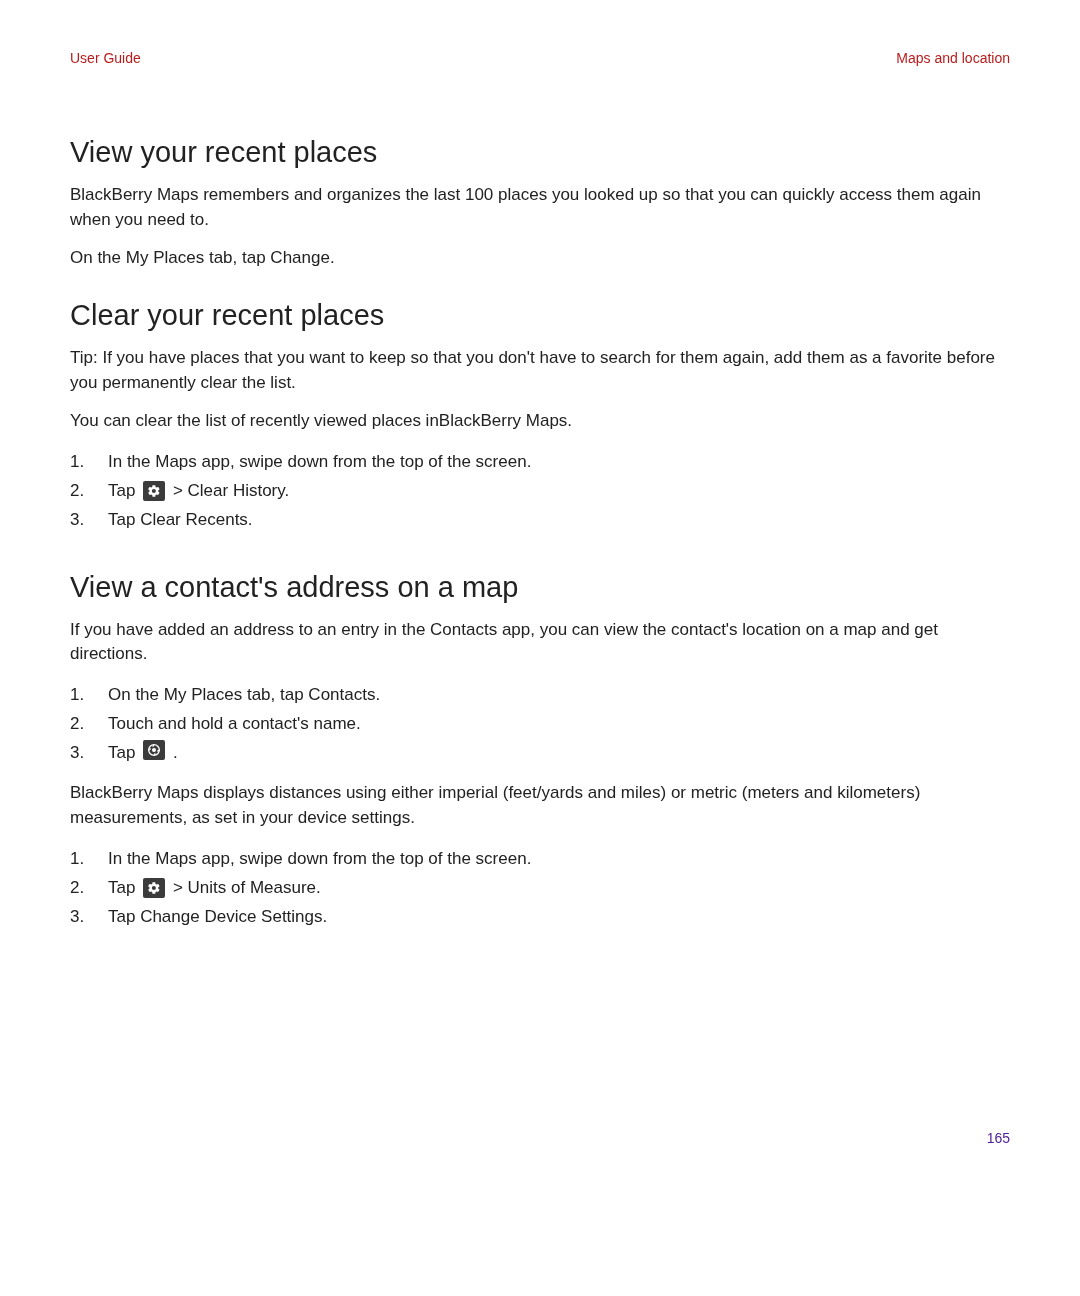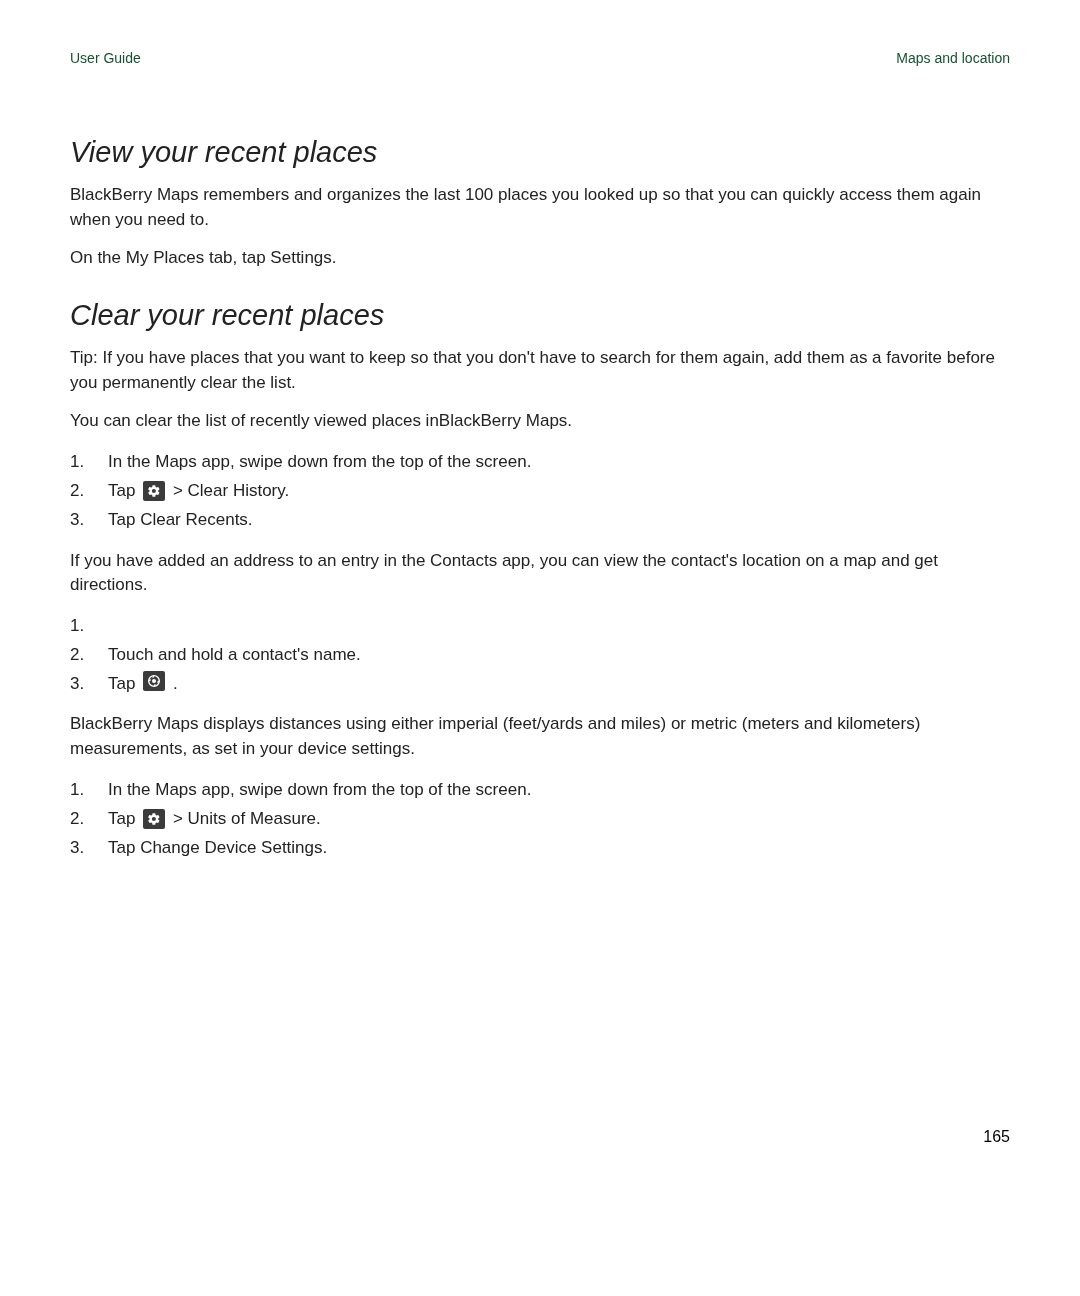--- a/index.html
+++ b/index.html
@@ -15,29 +15,28 @@
     position: relative;
     box-sizing: border-box;
     width: 1080px;
     height: 1296px;
     padding: 50px 70px 0 70px;
   }
   .header-row {
     display: flex;
     justify-content: space-between;
     font-size: 14px;
-    color: #14532d;
+    color: #b91c1c;
     margin-bottom: 70px;
   }
   h2.section {
     font-weight: 400;
     font-size: 29px;
     margin: 28px 0 14px 0;
     letter-spacing: 0px;
-    font-style: italic;
   }
   h1.major {
     font-weight: 400;
     font-size: 40px;
     margin: 46px 0 32px 0;
   }
   p.body {
     font-size: 17px;
     line-height: 1.45;
     margin: 8px 0 14px 0;
@@ -82,38 +81,38 @@
     width: 22px;
     height: 20px;
     margin: 0 3px;
     border-radius: 2px;
   }
   .icon-round svg { width: 16px; height: 16px; }
   .page-number {
     position: absolute;
     bottom: 150px;
     right: 70px;
-    font-size: 16px;
-    color: #000000;
+    font-size: 14px;
+    color: #4c1d95;
   }
 </style>
 </head>
 <body>
 
 <div class="page">
 
   <div class="header-row">
     <span>User Guide</span>
     <span>Maps and location</span>
   </div>
 
   <h2 class="section">View your recent places</h2>
   <p class="body">BlackBerry Maps remembers and organizes the last 100 places you looked up so that you can quickly access them again when you need to.</p>
   <p class="body">
-    <span>On the </span><span class="b">My Places</span><span> tab, tap </span><span class="b">Settings</span><span>.</span>
+    <span>On the </span><span class="b">My Places</span><span> tab, tap </span><span class="b">Change</span><span>.</span>
   </p>
 
   <h2 class="section">Clear your recent places</h2>
   <p class="body">
     <span class="b">Tip:</span><span> If you have places that you want to keep so that you don't have to search for them again, add them as a favorite before you permanently clear the list.</span>
   </p>
   <p class="body">You can clear the list of recently viewed places inBlackBerry Maps.</p>
   <ol class="steps">
     <li>
       <span class="num">1.</span>
@@ -132,24 +131,28 @@
       </span>
     </li>
     <li>
       <span class="num">3.</span>
       <span>
         <span>Tap </span><span class="b">Clear Recents</span><span>.</span>
       </span>
     </li>
   </ol>
 
+  <h2 class="section" style="margin-top:36px">View a contact's address on a map</h2>
   <p class="body">If you have added an address to an entry in the Contacts app, you can view the contact's location on a map and get directions.</p>
   <ol class="steps">
     <li>
       <span class="num">1.</span>
+      <span>
+        <span>On the </span><span class="b">My Places</span><span> tab, tap </span><span class="b">Contacts</span><span>.</span>
+      </span>
     </li>
     <li>
       <span class="num">2.</span>
       <span>Touch and hold a contact's name.</span>
     </li>
     <li>
       <span class="num">3.</span>
       <span>
         <span>Tap </span>
         <span class="icon-round">

